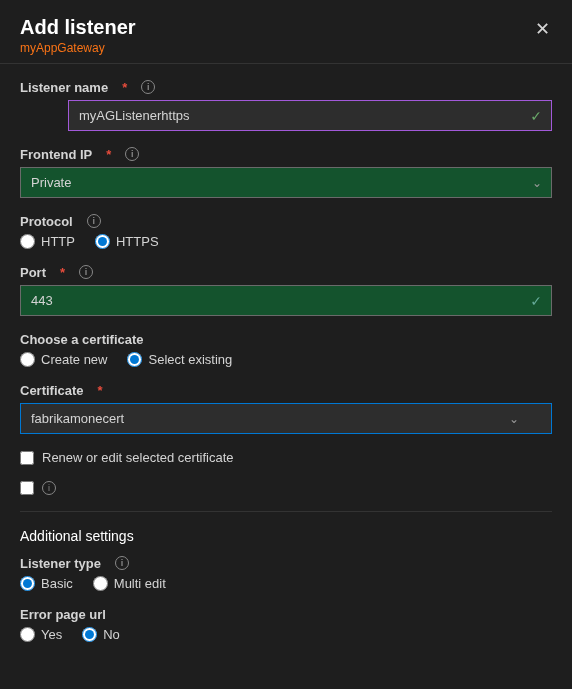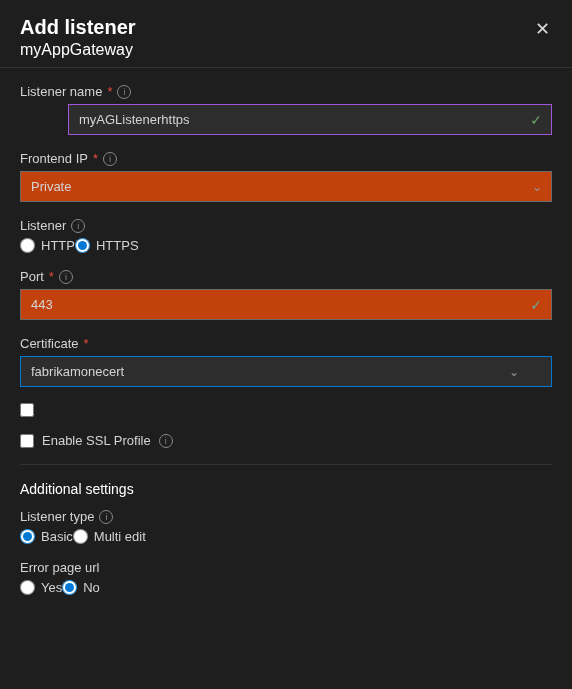--- a/index.html
+++ b/index.html
@@ -22,22 +22,22 @@
       border-bottom: 1px solid #333;
       position: relative;
     }
     .panel-title {
       font-size: 20px;
       font-weight: 600;
       color: #ffffff;
       margin-bottom: 2px;
     }
     .panel-subtitle {
-      font-size: 16px;
-      color: #ffffff;
+      font-size: 12px;
+      color: #f97316;
     }
     .close-btn {
       position: absolute;
       top: 16px;
       right: 16px;
       background: none;
       border: none;
       color: #d4d4d4;
       font-size: 18px;
       cursor: pointer;
@@ -45,25 +45,26 @@
     }
     .panel-body {
       padding: 16px 20px;
       overflow-y: auto;
     }
     .form-group {
       margin-bottom: 16px;
     }
     .form-label {
       display: flex;
-      align-items: flex-end;
-      gap: 5px;
+      align-items: flex-start;
+      gap: 14px;
       margin-bottom: 5px;
       font-size: 13px;
       color: #d4d4d4;
+      font-weight: bold;
     }
     .required-star {
       color: #e74c3c;
     }
     .info-icon {
       display: inline-flex;
       align-items: center;
       justify-content: center;
       width: 14px;
       height: 14px;
@@ -72,21 +73,21 @@
       font-size: 9px;
       color: #888;
       cursor: pointer;
     }
     .form-select-wrapper {
       position: relative;
       width: 100%;
     }
     .form-select {
       width: 100%;
-      background: #c2410c;
+      background: #14532d;
       border: 1px solid #6a6a6a;
       color: #d4d4d4;
       padding: 7px 32px 7px 10px;
       font-size: 13px;
       appearance: none;
       -webkit-appearance: none;
       outline: none;
       cursor: pointer;
       font-family: 'Segoe UI', Arial, sans-serif;
     }
@@ -103,20 +104,21 @@
       position: absolute;
       right: 10px;
       top: 50%;
       transform: translateY(-50%);
       color: #6a9;
       pointer-events: none;
       font-size: 14px;
     }
     .radio-group {
       display: flex;
+      gap: 20px;
       margin-top: 0;
     }
     .radio-item {
       display: flex;
       align-items: center;
       gap: 6px;
       cursor: pointer;
       font-size: 13px;
       color: #d4d4d4;
     }
@@ -233,21 +235,21 @@
         <select class="form-select">
           <option>Private</option>
           <option>Public</option>
         </select>
         <span class="select-arrow">⌄</span>
       </div>
     </div>
 
     <div class="form-group">
       <div class="form-label">
-        <span>Listener</span>
+        <span>Protocol</span>
         <span class="info-icon">i</span>
       </div>
       <div class="radio-group">
         <label class="radio-item">
           <input type="radio" name="protocol" value="http" style="">
           <span>HTTP</span>
         </label>
         <label class="radio-item">
           <input type="radio" name="protocol" value="https" checked="" style="">
           <span>HTTPS</span>
@@ -264,44 +266,59 @@
       <div class="form-select-wrapper">
         <select class="form-select">
           <option>443</option>
           <option>80</option>
           <option>8080</option>
         </select>
         <span class="select-checkmark">✓</span>
       </div>
     </div>
 
+    <div class="form-group">
+      <div class="form-label">
+        <span>Choose a certificate</span>
+      </div>
+      <div class="radio-group">
+        <label class="radio-item">
+          <input type="radio" name="cert_type" value="create_new" style="">
+          <span>Create new</span>
+        </label>
+        <label class="radio-item">
+          <input type="radio" name="cert_type" value="select_existing" checked="" style="">
+          <span>Select existing</span>
+        </label>
+      </div>
+    </div>
 
     <div class="form-group">
       <div class="form-label">
         <span>Certificate</span>
         <span class="required-star">*</span>
       </div>
       <div class="cert-select-wrapper">
         <div class="cert-select-box">
           <span>fabrikamonecert</span>
           <span class="cert-select-arrow">⌄</span>
         </div>
       </div>
     </div>
 
     <div class="form-group">
       <label class="checkbox-item">
         <input type="checkbox" style="">
+        <span>Renew or edit selected certificate</span>
       </label>
     </div>
 
     <div class="form-group">
       <label class="checkbox-item">
         <input type="checkbox" style="">
-        <span>Enable SSL Profile</span>
         <span class="info-icon">i</span>
       </label>
     </div>
 
     <hr class="divider">
 
     <div class="form-group">
       <div class="section-title">Additional settings</div>
 
       <div class="form-group">

